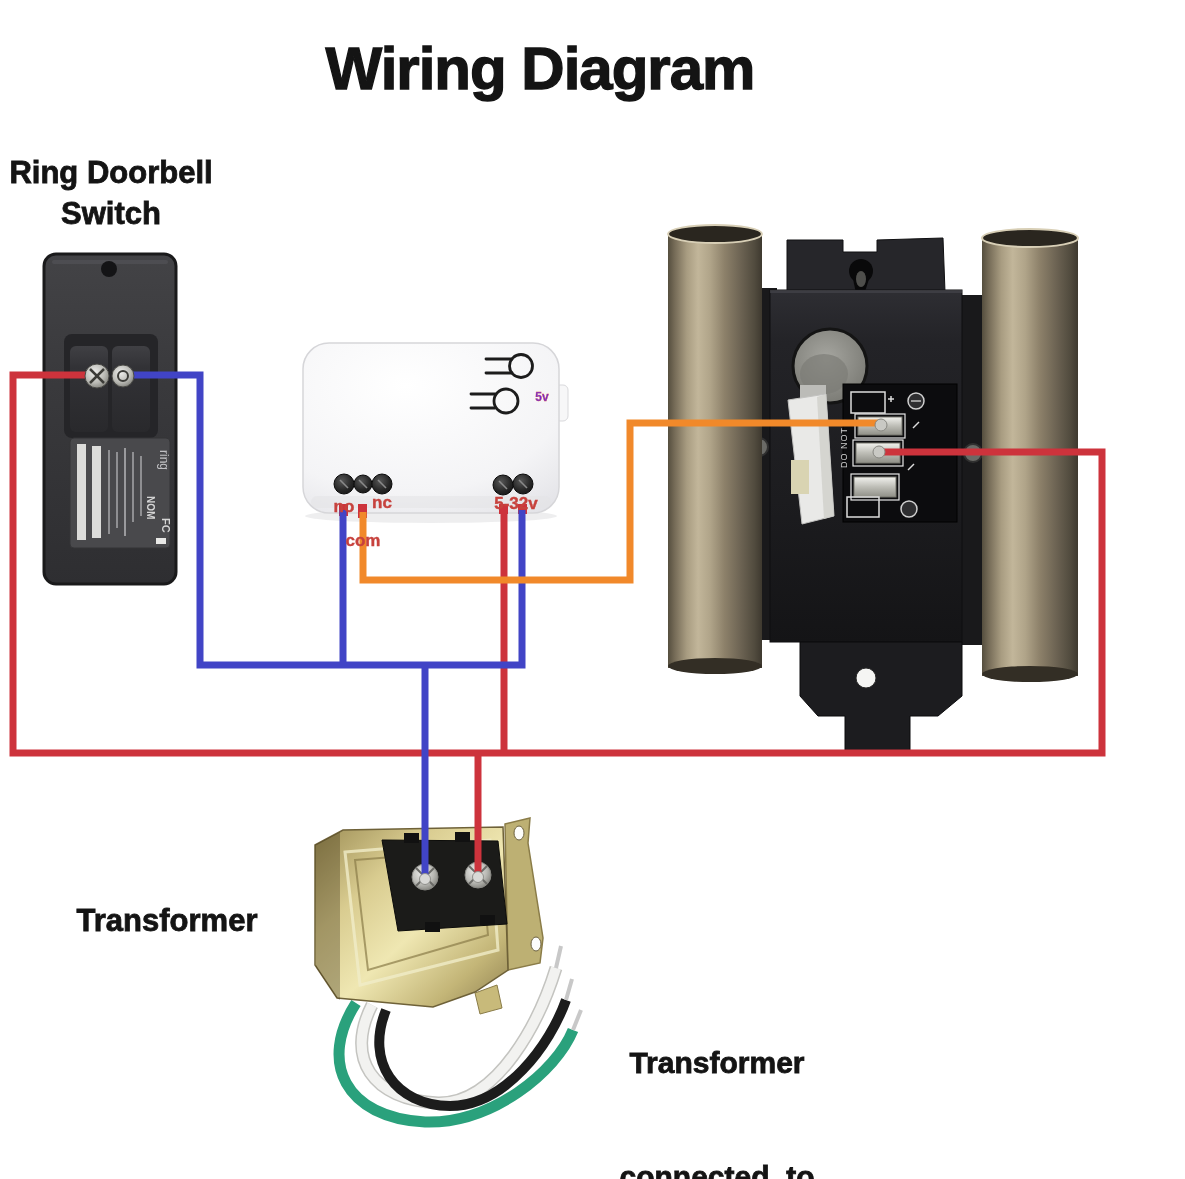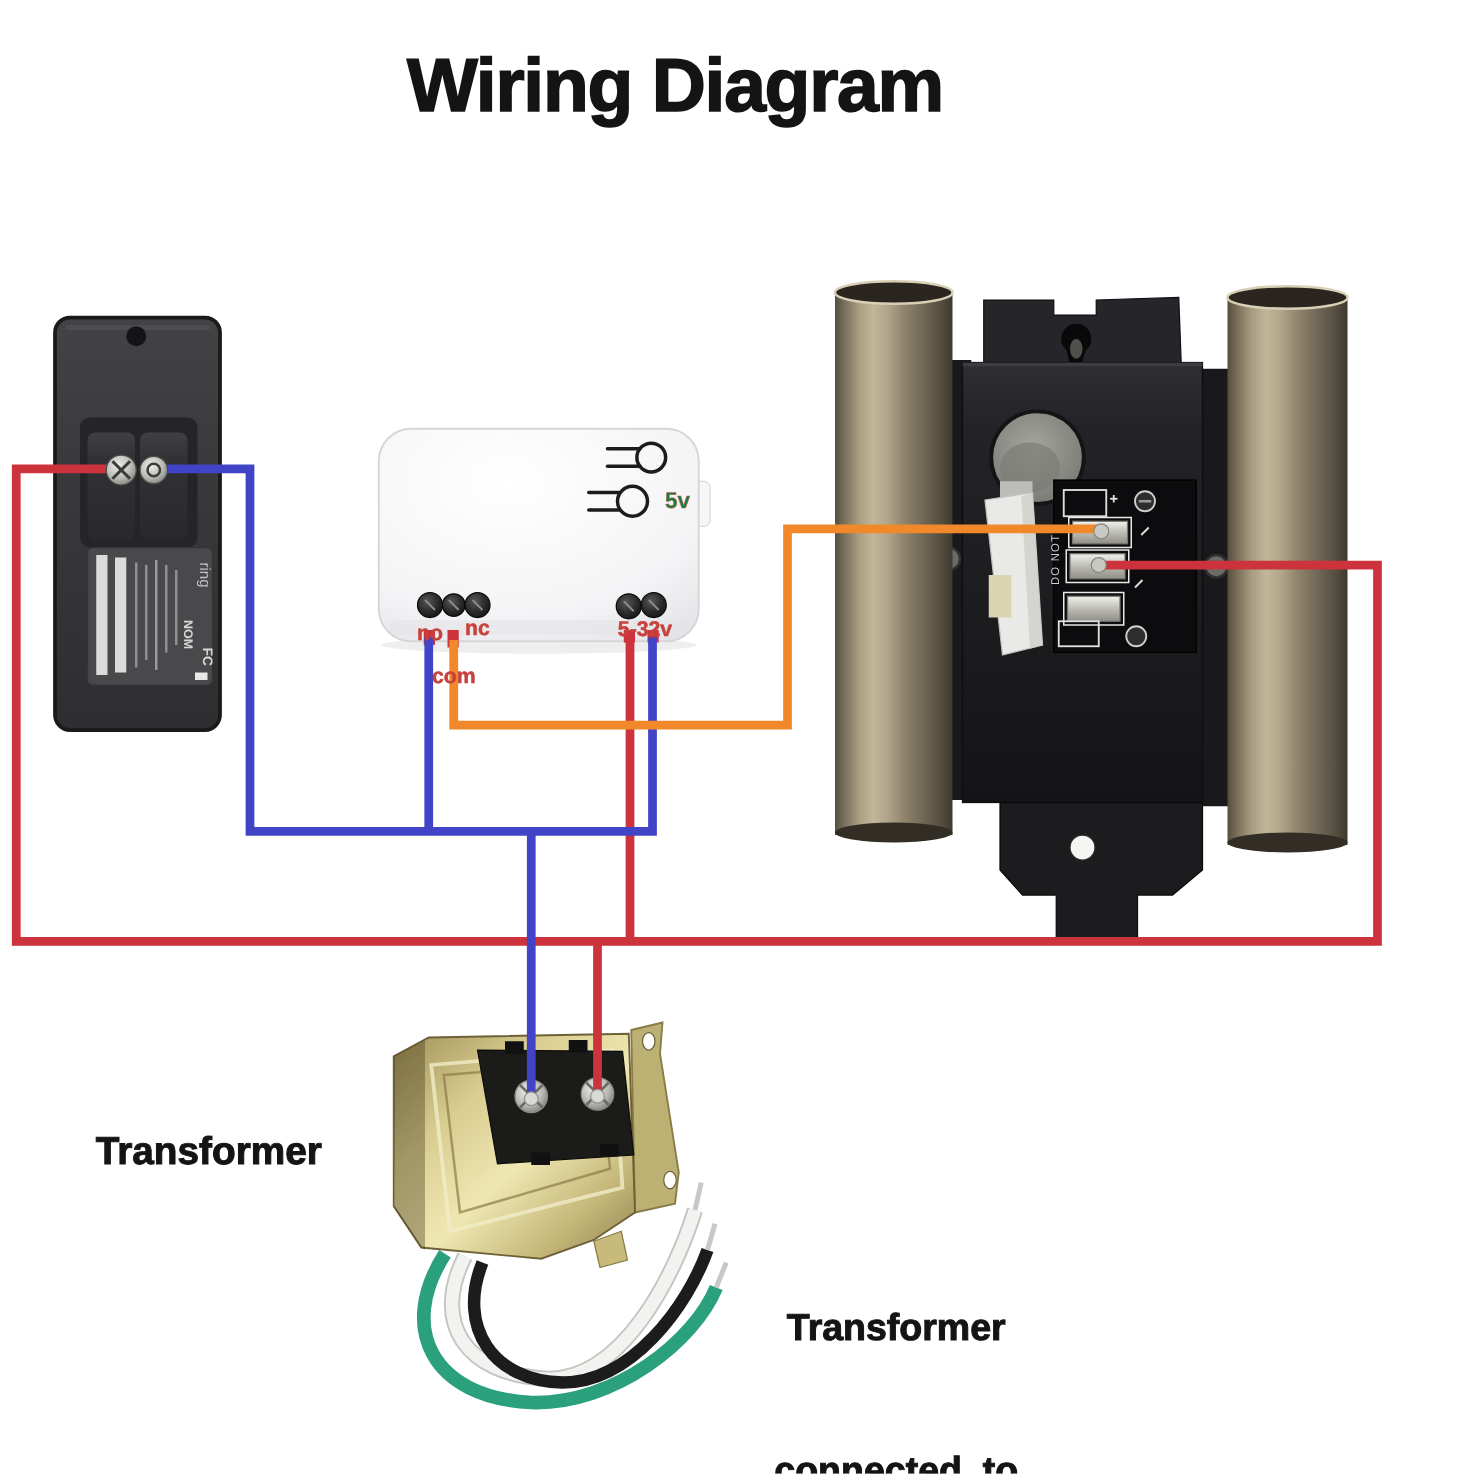--- a/index.html
+++ b/index.html
@@ -4,21 +4,21 @@
 <style>
   html,body{margin:0;padding:0;background:#ffffff;}
   .canvas{position:relative;width:1185px;height:1179px;background:#fff;overflow:hidden;
           font-family:"Liberation Sans",sans-serif;}
   .canvas svg{position:absolute;left:0;top:0;}
   .lbl{position:absolute;font-weight:bold;color:#141414;text-align:center;z-index:5;}
   .title{font-size:60px;letter-spacing:-1px;-webkit-text-stroke:1.3px #141414;}
   .big{font-size:31px;line-height:41px;-webkit-text-stroke:0.8px #141414;}
   .note{font-size:30px;line-height:38px;white-space:pre;-webkit-text-stroke:0.8px #141414;}
   .port{color:#c7423d;font-size:17px;margin-top:44px;-webkit-text-stroke:0.4px #c7423d;}
-  .port5v{color:#15803d;font-size:18px;-webkit-text-stroke:0.4px #d95450;}
+  .port5v{color:#6d28d9;font-size:12px;-webkit-text-stroke:0.4px #d95450;}
 </style>
 </head>
 <body>
 
 <div class="canvas">
 
 <svg width="1185" height="1179" viewBox="0 0 1185 1179">
   <defs>
     <linearGradient id="cylGrad" x1="0" y1="0" x2="1" y2="0">
       <stop offset="0" stop-color="#554e3e"></stop>
@@ -268,20 +268,24 @@
     <circle cx="123" cy="376" r="5" fill="none" stroke="#3c3c38" stroke-width="2"></circle>
     <circle cx="425" cy="879" r="5.5" fill="#d9d9d6" stroke="#90908c"></circle>
     <circle cx="478" cy="877" r="5.5" fill="#d9d9d6" stroke="#90908c"></circle>
     <circle cx="881" cy="425" r="6" fill="#c9c9c4" stroke="#888882"></circle>
     <circle cx="879" cy="452" r="6" fill="#c9c9c4" stroke="#888882"></circle>
   </g>
 </svg>
 
 <div class="lbl title" style="left:245px;top:34px;width:590px;">Wiring Diagram</div>
 
+<div class="lbl big" style="left:0px;top:152px;width:222px;">
+  <div>Ring Doorbell</div>
+  <div>Switch</div>
+</div>
 
 
 
 <div class="lbl big" style="left:25px;top:900px;width:284px;">
   <div>Transformer</div>
 </div>
 
 <div class="lbl note" style="left:527px;top:968px;width:380px;">
   <div>Transformer</div>
   <div>connected  to</div>

